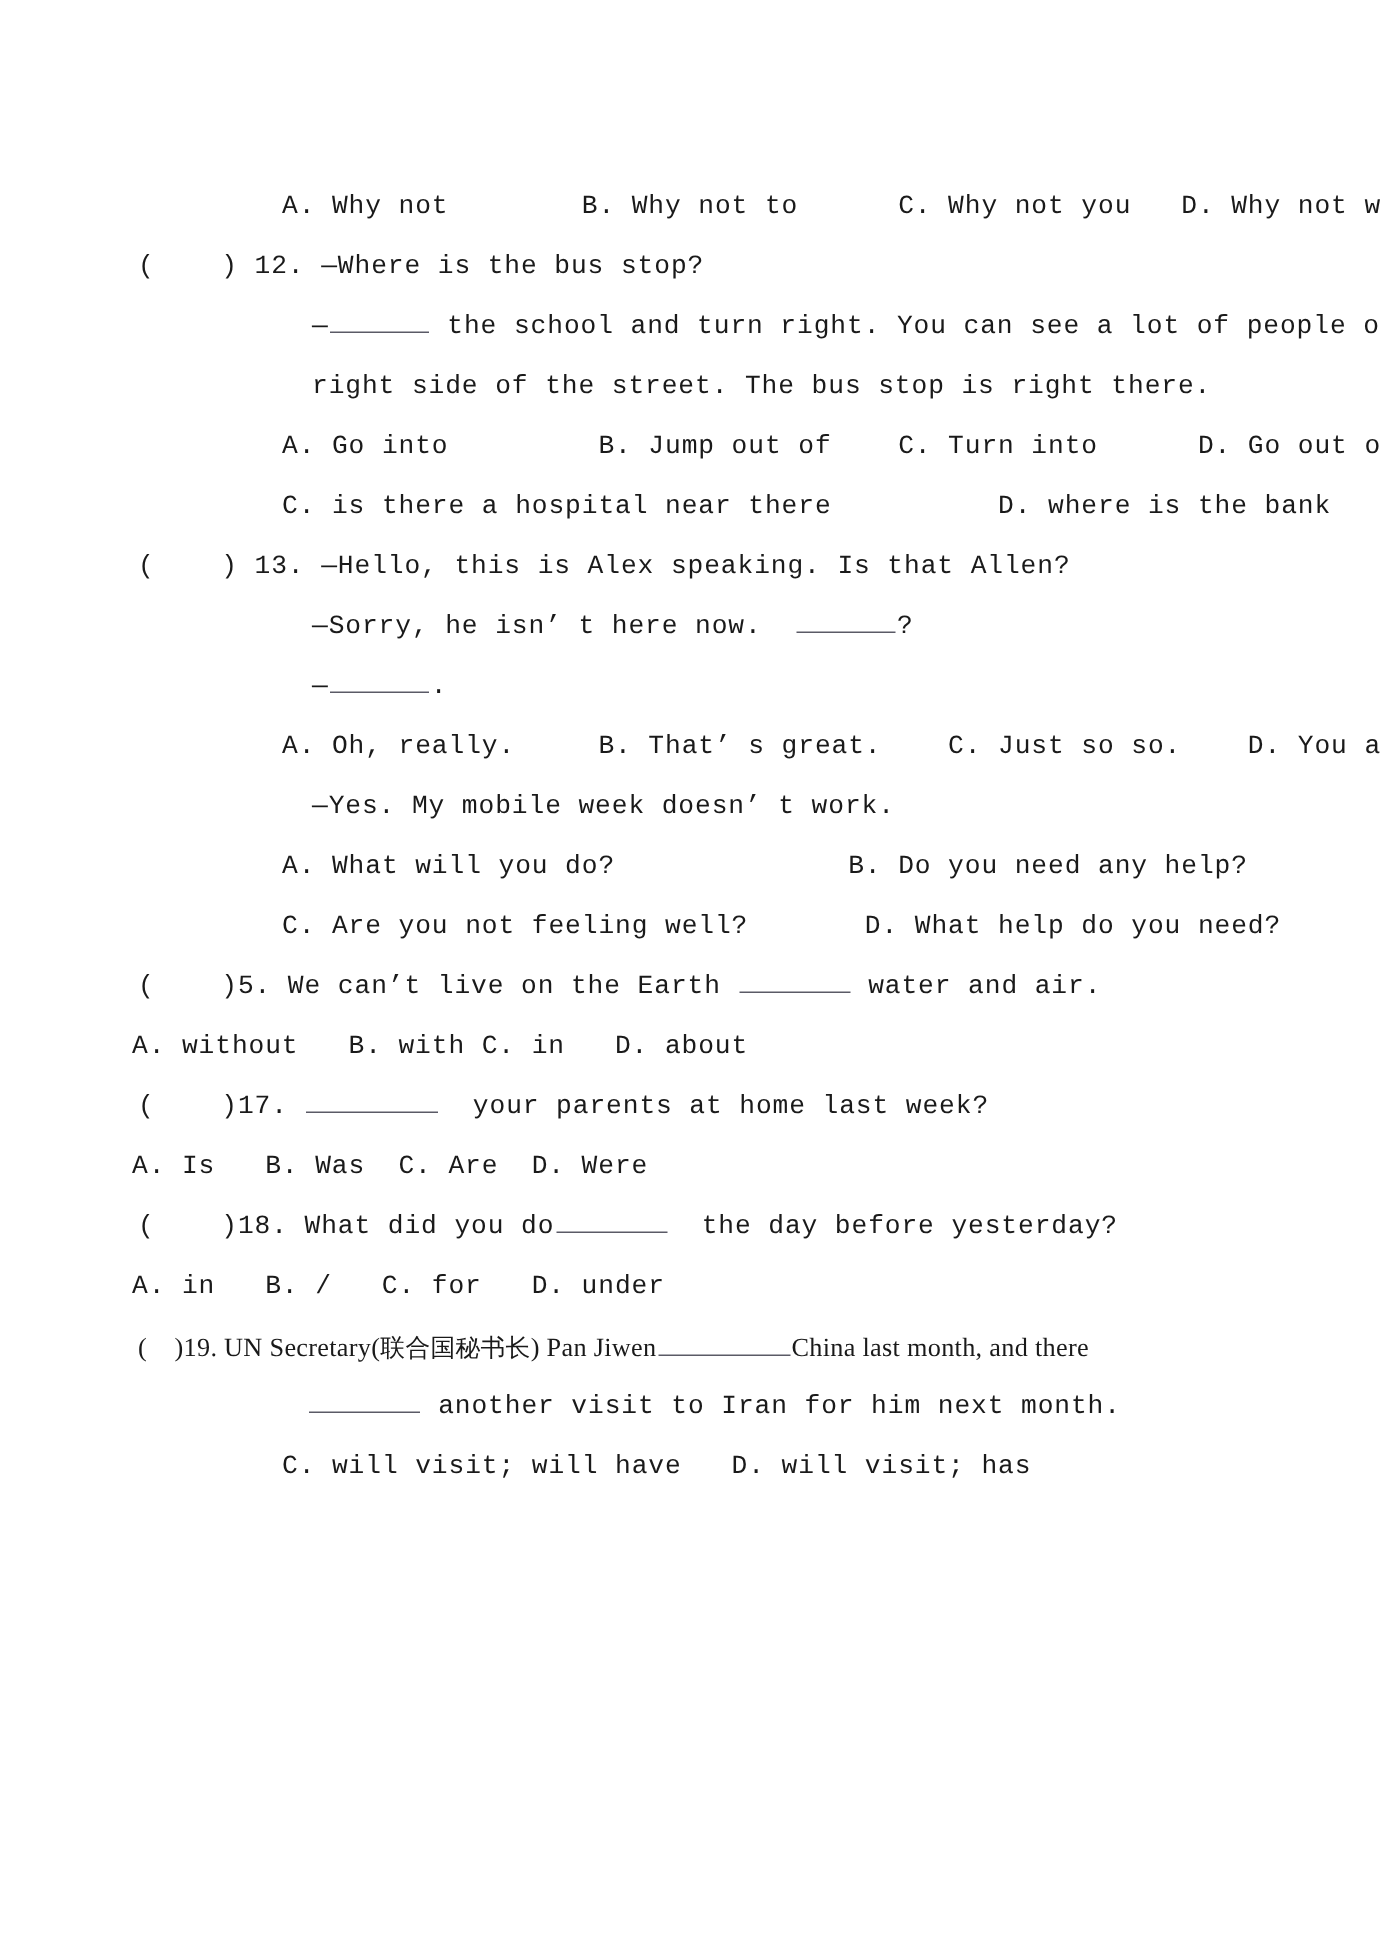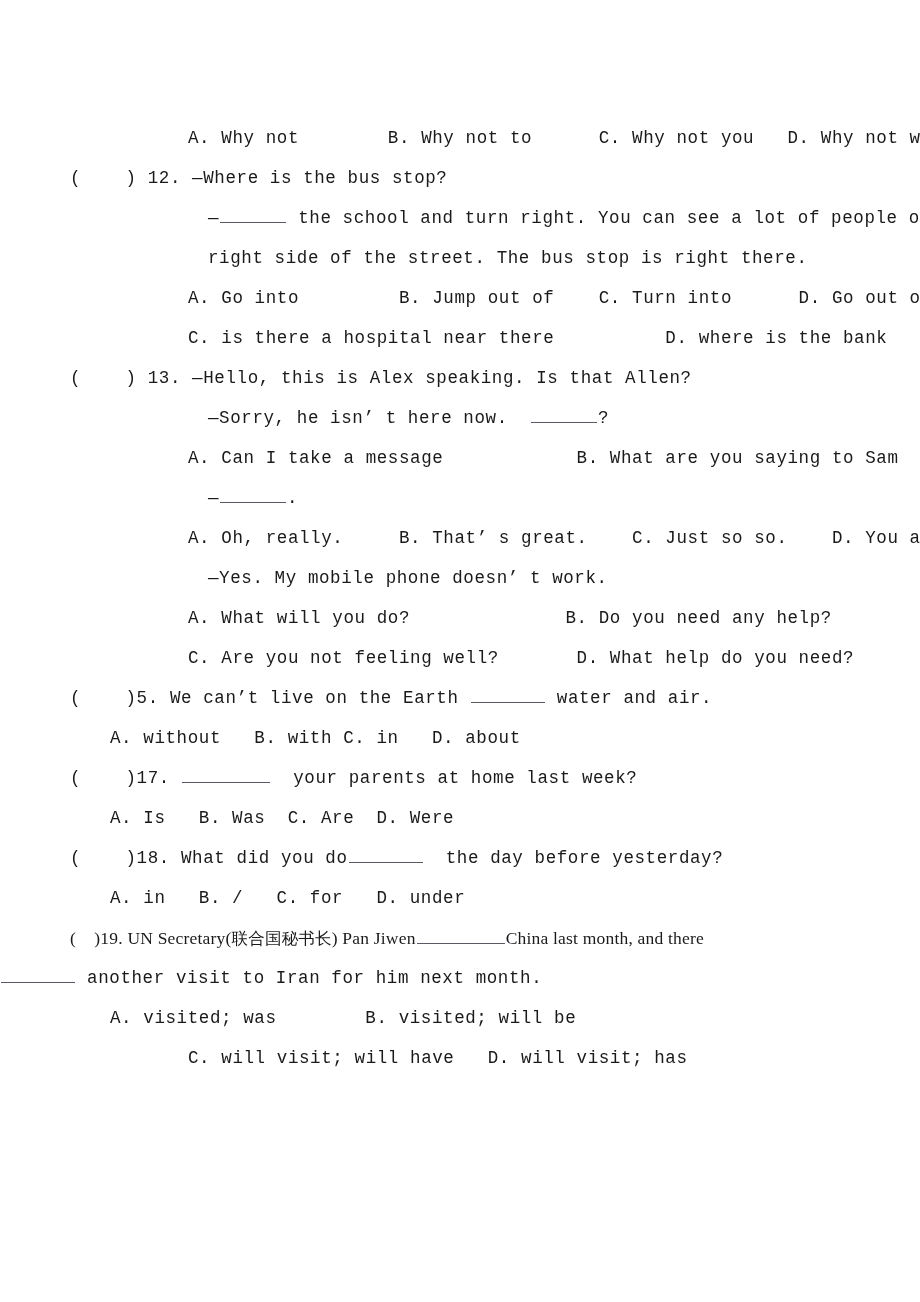--- a/index.html
+++ b/index.html
@@ -24,25 +24,25 @@
   }
   .line {
     height: 40px;
     line-height: 40px;
     font-size: 17.5px;
     letter-spacing: 0.6px;
     white-space: pre;
     font-family: "Liberation Mono", "DejaVu Sans Mono", monospace;
   }
   
-  .ind-q    { padding-left: 70px; }  
+  .ind-q    { padding-left: 92px; }  
   .ind-opt  { padding-left: 188px; }  
   .ind-cont { padding-left: 208px; }  
-  .ind-opt2 { padding-left: 110px; }  
-  .ind-cont2{ }
+  .ind-opt2 { padding-left: 88px; }  
+  .ind-cont2{ padding-left: 205px; }
 
   
   .blank {
     display: inline-block;
     border-bottom: 1px solid #5a5a66;
     vertical-align: baseline;
     height: 0.95em;
     margin: 0 1px;
   }
   .b-sm  { width: 52px; }
@@ -67,30 +67,28 @@
 <div id="page">
   <div id="lines-root">
       <div class="line ind-opt"><span>A. Why not        B. Why not to      C. Why not you   D. Why not we</span></div>
       <div class="line ind-q"><span>(    ) 12. —Where is the bus stop?</span></div>
       <div class="line ind-cont"><span>—</span><span class="blank b-md"></span><span> the school and turn right. You can see a lot of people on the</span></div>
       <div class="line ind-cont"><span>right side of the street. The bus stop is right there.</span></div>
       <div class="line ind-opt"><span>A. Go into         B. Jump out of    C. Turn into      D. Go out of</span></div>
       <div class="line ind-opt"><span>C. is there a hospital near there          D. where is the bank</span></div>
       <div class="line ind-q"><span>(    ) 13. —Hello, this is Alex speaking. Is that Allen?</span></div>
       <div class="line ind-cont"><span>—Sorry, he isn’ t here now.  </span><span class="blank b-md"></span><span>?</span></div>
-      <div class="line ind-opt"><span>A. Can I take a message            B. What are you saying to Sam</span></div>
       <div class="line ind-cont"><span>—</span><span class="blank b-md"></span><span>.</span></div>
       <div class="line ind-opt"><span>A. Oh, really.     B. That’ s great.    C. Just so so.    D. You are right.</span></div>
-      <div class="line ind-cont"><span>—Yes. My mobile phone doesn’ t work.</span></div>
+      <div class="line ind-cont"><span>—Yes. My mobile week doesn’ t work.</span></div>
       <div class="line ind-opt"><span>A. What will you do?              B. Do you need any help?</span></div>
       <div class="line ind-opt"><span>C. Are you not feeling well?       D. What help do you need?</span></div>
       <div class="line ind-q"><span>(    )5. We can’t live on the Earth </span><span class="blank b-lg"></span><span> water and air.</span></div>
       <div class="line ind-opt2"><span>A. without   B. with C. in   D. about</span></div>
       <div class="line ind-q"><span>(    )17. </span><span class="blank b-xl"></span><span>  your parents at home last week?</span></div>
       <div class="line ind-opt2"><span>A. Is   B. Was  C. Are  D. Were</span></div>
       <div class="line ind-q"><span>(    )18. What did you do</span><span class="blank b-lg"></span><span>  the day before yesterday?</span></div>
       <div class="line ind-opt2"><span>A. in   B. /   C. for   D. under</span></div>
       <div class="line ind-q cjk-line"><span>(    )19. UN Secretary(</span><span class="cjk">联合国秘书长</span><span>) Pan Jiwen</span><span class="blank b-xl"></span><span>China last month, and there</span></div>
       <div class="line ind-cont2"><span class="blank b-lg"></span><span> another visit to Iran for him next month.</span></div>
-      <div class="line ind-opt2"><span>A. visited; was        B. visited; will be</span></div>
       <div class="line ind-opt"><span>C. will visit; will have   D. will visit; has</span></div>
     </div>
 </div>
 
 </body></html>

